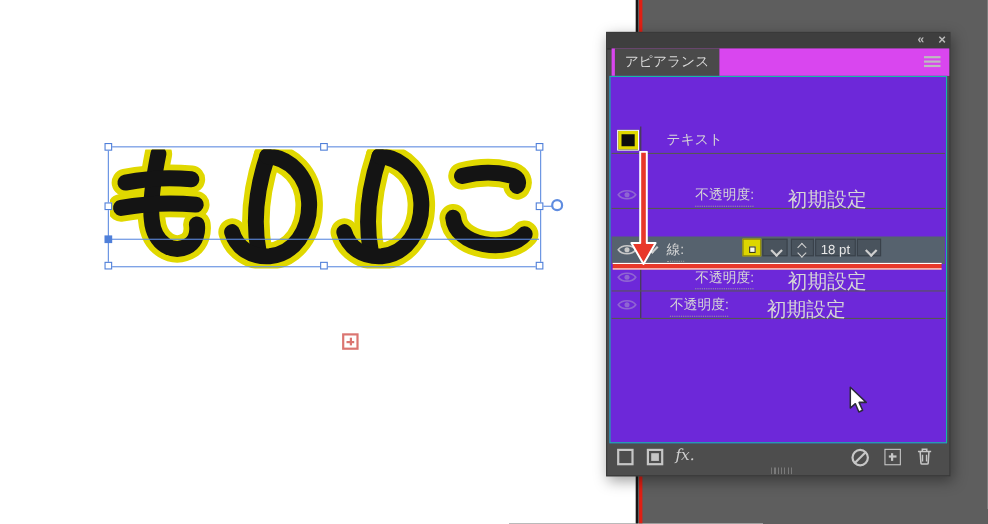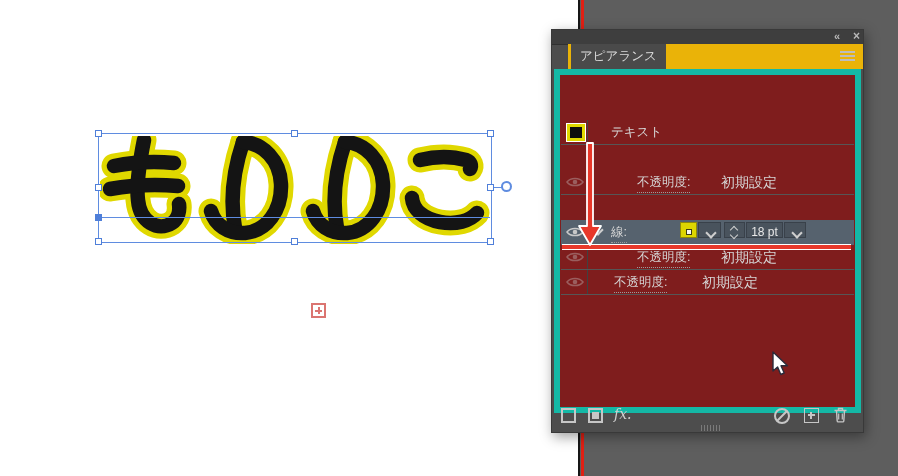--- a/index.html
+++ b/index.html
@@ -31,36 +31,36 @@
   .center-mark .h{left:2px;top:4.5px;width:7px;height:2px;}
   .center-mark .v{left:4.5px;top:2px;width:2px;height:7px;}
 
   
   .panel{position:absolute;left:551px;top:29px;width:313px;height:404px;background:#4d4d4d;
          box-shadow:2px 4px 12px rgba(0,0,0,.38);border:1px solid #393939;box-sizing:border-box;}
   .titlebar{position:absolute;left:0;top:0;right:0;height:14px;background:#3e3e3e;border-bottom:1px solid #303030;}
   .win-btn{position:absolute;top:0;height:13px;line-height:13px;color:#b9b9b9;font-size:11px;font-weight:bold;cursor:default;}
   .btn-collapse{left:282px;letter-spacing:-1px;}
   .btn-close{left:301px;font-size:12px;}
-  .tabbar{position:absolute;left:16px;top:14px;right:0;height:25px;background:#eab308;}
+  .tabbar{position:absolute;left:4px;top:14px;right:0;height:25px;background:#d946ef;}
   .tab{position:absolute;left:3px;top:0;height:25px;line-height:25px;padding:0 9px;background:#4a4a4a;color:#dadada;font-size:12.5px;}
   .menu-icon{position:absolute;right:8px;top:7px;width:15px;height:11px;}
   .menu-icon i{display:block;height:2px;background:#bdbdbd;margin-bottom:2px;}
 
-  .list{position:absolute;left:2px;right:2px;top:39px;height:332px;border:6px solid #14b8a6;background:#7f1d1d;}
+  .list{position:absolute;left:2px;right:2px;top:39px;height:332px;border:1px solid #14b8a6;background:#6d28d9;}
   .col-sep{position:absolute;left:27px;top:45px;width:1px;height:175px;background:#414141;}
 
   .row{position:absolute;left:1px;right:1px;height:25px;border-bottom:1px solid #565656;box-sizing:border-box;}
   .r1{top:45px;} .r2{top:70px;} .r3{top:95px;} .r4{top:120px;}
   .r5{top:145px;background:#56626e;border-bottom:none;}
   .r6{top:170px;} .r7{top:195px;}
   .rowlabel{position:absolute;top:4px;color:#d6d6d6;font-size:12.5px;white-space:nowrap;}
   .lk{border-bottom:1px dotted #9d9d9d;padding-bottom:1px;}
   .ind0{left:50px;} .ind1{left:53px;} .ind2{left:76px;}
-  .val{position:absolute;top:4px;color:#d6d6d6;font-size:14px;font-family:Liberation Mono, monospace;}
+  .val{position:absolute;top:4px;color:#d6d6d6;font-size:18px;font-family:Liberation Mono, monospace;}
   .v36{left:160px;} .v37{left:141px;}
 
   .eye{position:absolute;left:5px;top:6px;width:18px;height:12px;}
   .eye.dim{opacity:.38;}
   .chev{position:absolute;width:8px;height:8px;}
   .chev:before{content:"";position:absolute;left:1px;top:0;width:6px;height:6px;
     border-right:2px solid #cfcfcf;border-bottom:2px solid #cfcfcf;transform:rotate(45deg);}
   .chev-expand{left:32px;top:6px;}
 
   .thumb{position:absolute;left:5px;top:3px;width:20px;height:19px;background:#0d0d0d;

